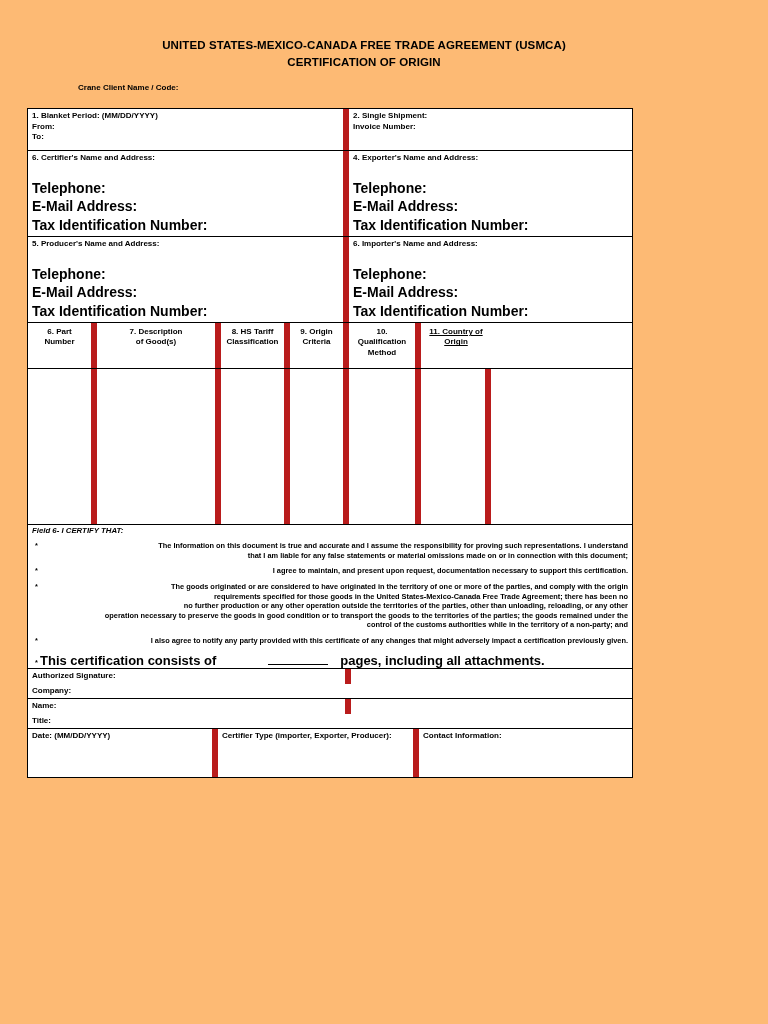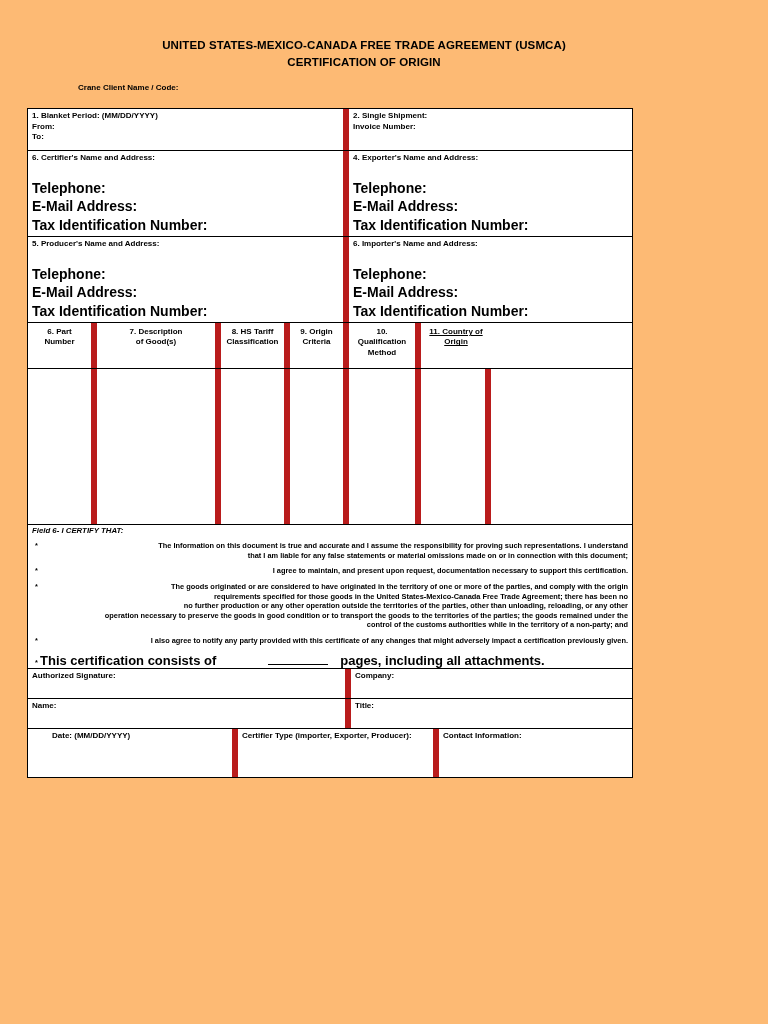--- a/index.html
+++ b/index.html
@@ -12,34 +12,34 @@
     text-align: center; font-weight: 700; font-size: 11.5px; line-height: 1.5;
     letter-spacing: 0.1px;
   }
   .crane { position: absolute; top: 83px; left: 30px; font-weight: 700; font-size: 8px; margin-left: 48px; }
 
   .form {
     position: absolute; left: 27px; top: 108px; width: 606px;
     border: 1px solid #000; background: #fff;
   }
   .row { display: flex; border-bottom: 1px solid #000; }
-  .row:last-child { border-bottom: none; margin-left: 20px; }
+  .row:last-child { border-bottom: none; }
   .cell { border-right: 6px solid #b91c1c; padding: 2px 4px; overflow: hidden; }
   .cell:last-child { border-right: none; }
 
   .lbl { font-weight: 700; font-size: 8px; line-height: 1.32; }
   .pre { white-space: pre-line; }
 
   
   .r-blanket  { height: 42px; }
   .r-party    { height: 86px; }
   .r-goodshdr { height: 46px; }
   .r-goodsbody{ height: 156px; }
   .r-cert     { height: 144px; display: block; }
-  .r-sig      { height: 30px; }
+  .r-sig      { height: 30px; flex-direction: column; }
   .r-bottom   { height: 48px; }
 
   
   .c-left  { width: 321px; }
   .c-right { flex: 1; }
   .c-sigl  { width: 323px; }
   .c-sigr  { flex: 1; }
   .c-date  { width: 190px; }
   .c-ctype { width: 201px; }
   .c-cinfo { flex: 1; }

